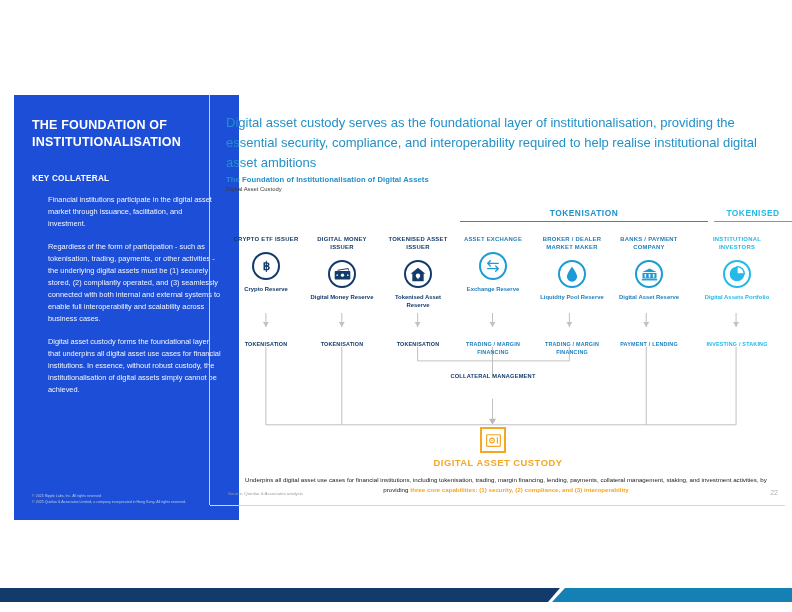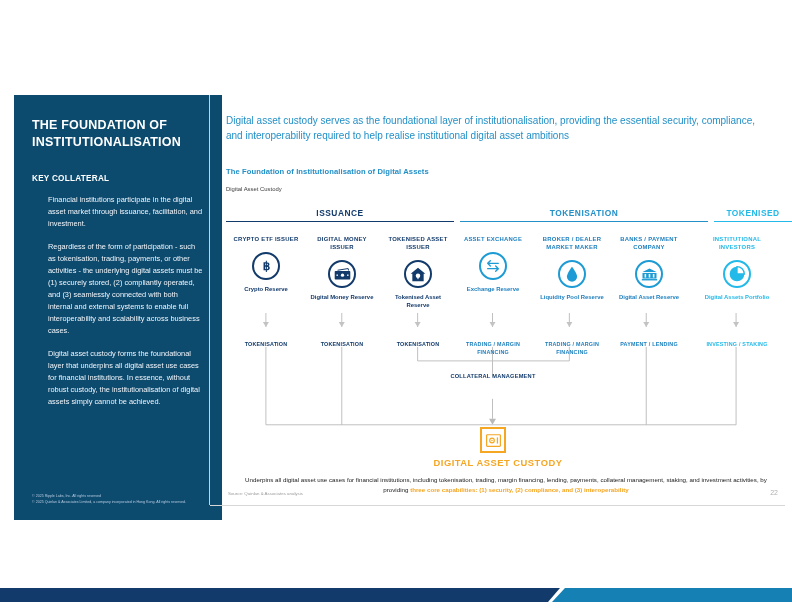--- a/index.html
+++ b/index.html
@@ -1,32 +1,32 @@
 <!DOCTYPE html>
 <html><head>
 <meta charset="utf-8">
 <style>
   html,body{margin:0;padding:0;background:#ffffff;}
   body{width:792px;height:612px;overflow:hidden;font-family:"Liberation Sans",sans-serif;-webkit-font-smoothing:antialiased;}
   .slide{position:relative;width:792px;height:612px;background:#ffffff;}
 
   
-  .sidebar{position:absolute;left:14px;top:95px;width:208px;height:425px;background:#0c4a6e;
+  .sidebar{position:absolute;left:14px;top:95px;width:225px;height:425px;background:#1d4ed8;
            box-sizing:border-box;padding:22px 18px 0 18px;color:#ffffff;}
   .sidebar-title{font-size:12.5px;font-weight:bold;line-height:1.32;letter-spacing:.2px;margin:0 0 24px 0;}
   .sidebar-kicker{font-size:8.2px;font-weight:bold;letter-spacing:.25px;margin:0 0 11px 0;}
   .sidebar-p{font-size:7.4px;line-height:1.62;margin:0 0 11px 16px;color:#f2f6fb;}
   .copyright{position:absolute;left:18px;bottom:14px;right:10px;}
   .copyright div{font-size:3.6px;line-height:1.85;color:#b9cbe0;white-space:nowrap;}
 
   
   .main{position:absolute;left:210px;top:95px;right:8px;height:410px;}
-  .headline{position:absolute;left:16px;top:18px;right:22px;font-size:10px;line-height:1.52;
+  .headline{position:absolute;left:16px;top:18px;right:22px;font-size:13px;line-height:1.52;
             color:#2390c8;}
-  .chart-title{position:absolute;left:16px;top:72px;font-size:7.6px;font-weight:bold;color:#2390c8;letter-spacing:.1px;}
+  .chart-title{position:absolute;left:16px;top:80px;font-size:7.6px;font-weight:bold;color:#2390c8;letter-spacing:.1px;}
   .chart-sub{position:absolute;left:16px;top:91px;font-size:5.9px;color:#3c3c3c;}
 
   
   .groups{position:absolute;left:16px;top:113px;right:6px;height:22px;}
   .grp{position:absolute;text-align:center;font-size:8.4px;font-weight:bold;letter-spacing:.5px;}
   .grp .lbl{display:block;padding-bottom:3px;}
   .grp .rule{display:block;height:1px;width:100%;}
   .grp-issuance{color:#123a6b;} .grp-issuance .rule{background:#123a6b;}
   .grp-facilitation{color:#2390c8;} .grp-facilitation .rule{background:#2390c8;}
   .grp-investment{color:#23b9e8;} .grp-investment .rule{background:#23b9e8;}
@@ -79,24 +79,20 @@
 
   <div class="divider-v"></div>
 
   <div class="main">
 
     <div class="headline">Digital asset custody serves as the foundational layer of institutionalisation, providing the essential security, compliance, and interoperability required to help realise institutional digital asset ambitions</div>
     <div class="chart-title">The Foundation of Institutionalisation of Digital Assets</div>
     <div class="chart-sub">Digital Asset Custody</div>
 
     <div class="groups">
-      <div class="grp grp-issuance" style="left:0px;width:228px;">
-        <span class="lbl">ISSUANCE</span>
-        <span class="rule"></span>
-      </div>
       <div class="grp grp-facilitation" style="left:234px;width:248px;">
         <span class="lbl">TOKENISATION</span>
         <span class="rule"></span>
       </div>
       <div class="grp grp-investment" style="left:488px;width:78px;">
         <span class="lbl">TOKENISED</span>
         <span class="rule"></span>
       </div>
     </div>
 

